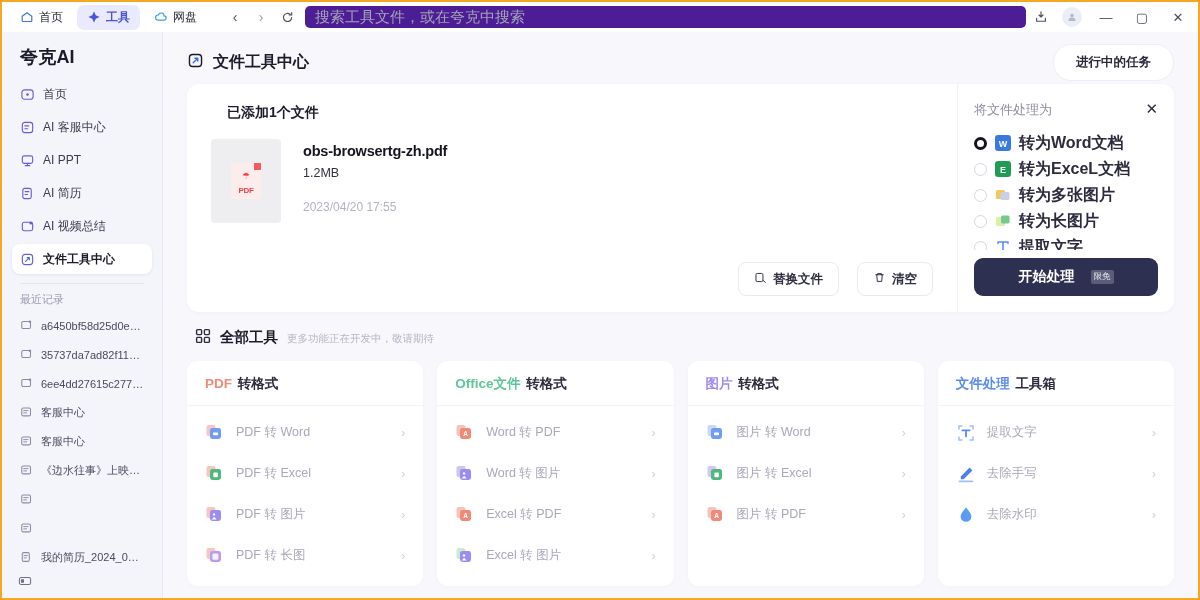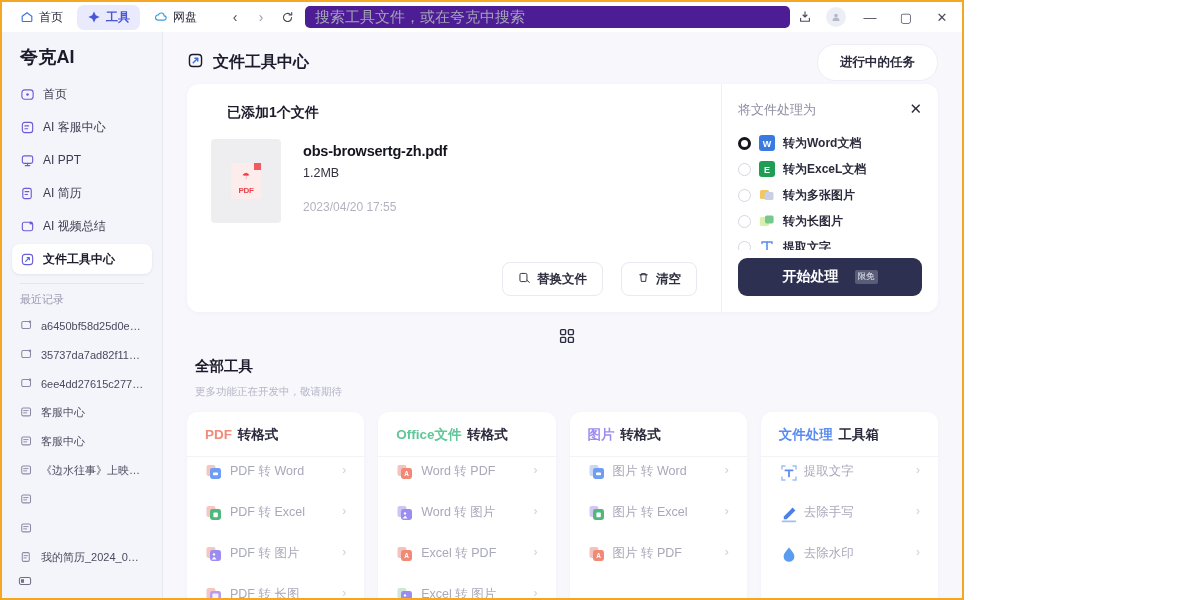--- a/index.html
+++ b/index.html
@@ -3,21 +3,21 @@
 <meta charset="utf-8">
 <style>
   * { box-sizing: border-box; margin: 0; padding: 0; }
   html, body {
     width: 1200px; height: 600px;
     overflow: hidden;
     font-family: "Liberation Sans", "DejaVu Sans", sans-serif;
     background: #ffffff;
   }
   #app {
-    width: 964px; height: 600px;
+    width: 1200px; height: 600px;
     position: relative;
     border: 2px solid #f5a623;
     background: #ffffff;
     overflow: hidden;
   }
 
   
   .titlebar {
     height: 30px;
     display: flex;
@@ -236,21 +236,21 @@
   .optlist { margin-top: 11px; flex: 1; overflow: hidden; }
   .opt { display: flex; align-items: center; gap: 8px; height: 26px; }
   .radio {
     width: 13px; height: 13px; border-radius: 50%;
     border: 1.5px solid #d5d5e0; flex: 0 0 13px;
   }
   .radio.on {
     border: 3.5px solid #15151f;
     background: #ffffff;
   }
-  .optlabel { font-size: 12px; color: #2b2b3d; font-weight: bold; }
+  .optlabel { font-size: 16px; color: #2b2b3d; font-weight: bold; }
   .oicon { width: 16px; height: 16px; flex: 0 0 16px; border-radius: 3px; }
   .startbtn {
     margin-top: 8px;
     background: #2d3050;
     border-radius: 9px;
     height: 38px;
     display: flex; align-items: center; justify-content: center; gap: 16px;
     color: #ffffff; font-size: 14px; font-weight: bold;
   }
   .badge {
@@ -259,21 +259,20 @@
     font-size: 8.5px;
     border-radius: 2px;
     padding: 1px 3px;
     font-weight: normal;
   }
 
   
   .sect {
     display: flex; align-items: baseline; gap: 9px;
     padding: 16px 0 13px 8px;
-    flex-direction: column;
   }
   .sect .sicon { align-self: center; }
   .sect h4 { font-size: 14.5px; color: #1b1b2b; font-weight: bold; }
   .sect .sub { font-size: 10.5px; color: #b6b6c6; }
 
   .cards { display: flex; gap: 14px; }
   .card {
     flex: 1;
     background: #ffffff;
     border-radius: 11px;
@@ -282,21 +281,21 @@
   }
   .card-h {
     padding: 14px 18px 12px 18px;
     font-size: 13.5px; font-weight: bold;
     border-bottom: 1px solid #f2f2f7;
     color: #2b2b3d;
   }
   .card-h .accent { margin-right: 2px; }
   .card-b { padding: 6px 10px 10px 10px; }
   .trow {
-    display: flex; align-items: flex-start; gap: 5px;
+    display: flex; align-items: center; gap: 11px;
     height: 41px; padding: 0 8px;
     border-radius: 8px;
   }
   .trow .tlabel { font-size: 12.5px; color: #a8a8ba; }
   .trow .chev { margin-left: auto; color: #cfcfdb; font-size: 12px; }
   .trow .ticon2 { width: 20px; height: 20px; flex: 0 0 20px; }
 
   .bottomcut {
     display: flex; align-items: center; gap: 9px;
     padding: 16px 0 0 8px;

